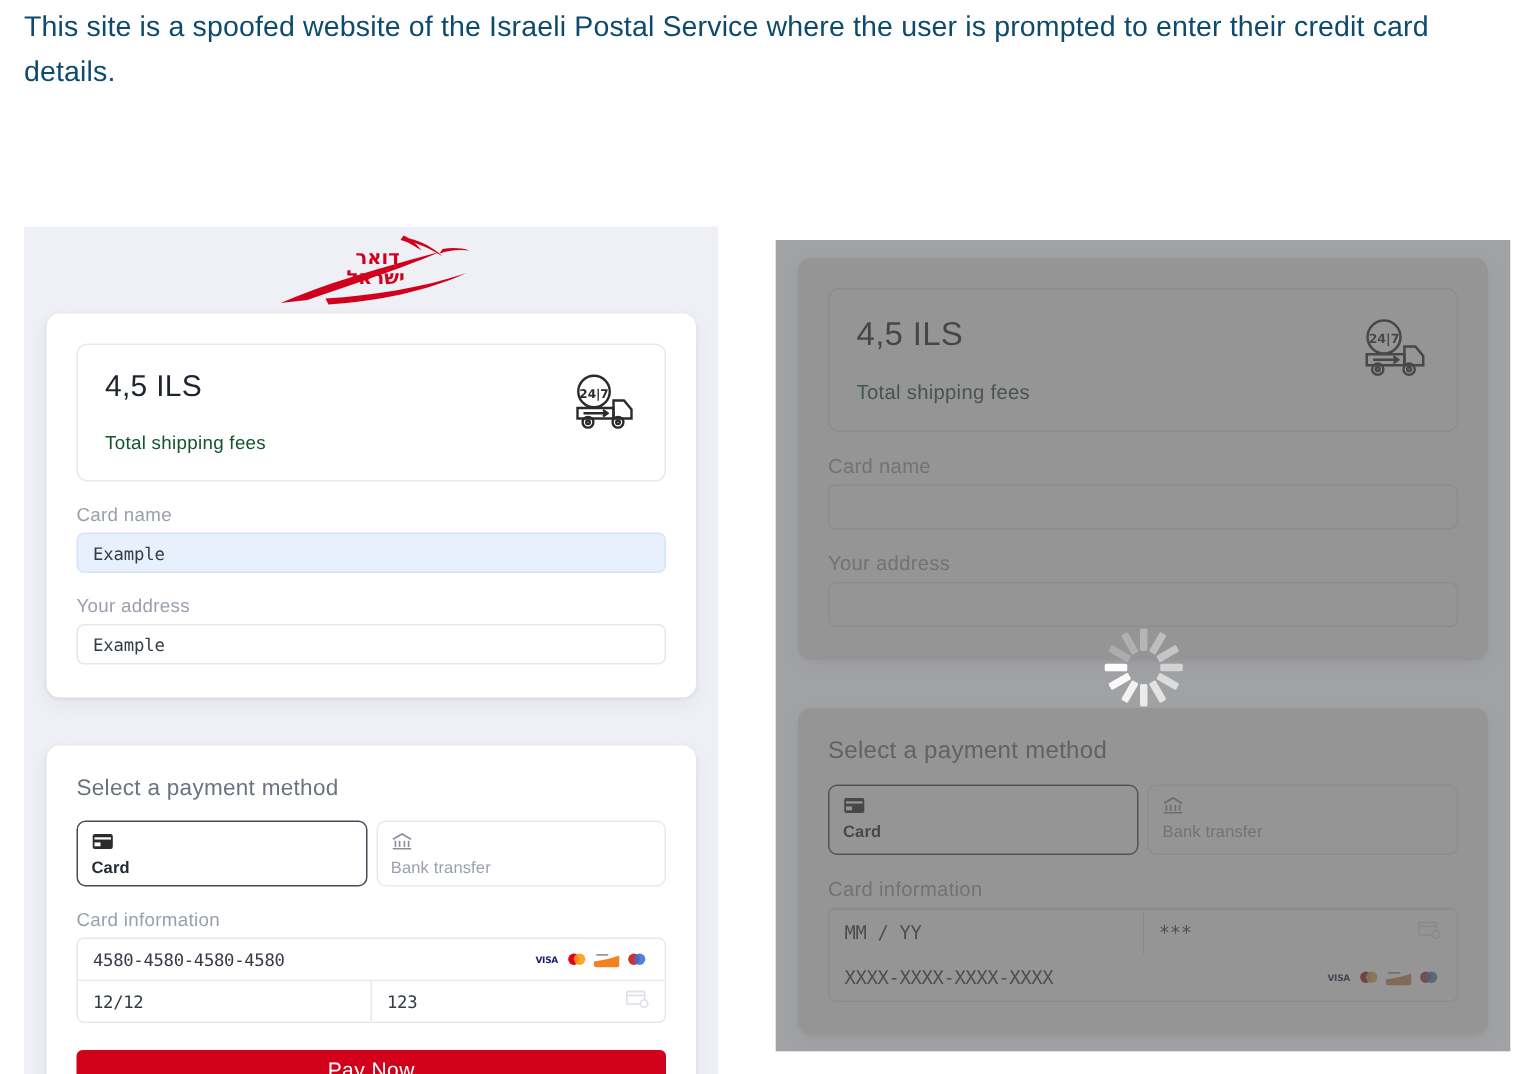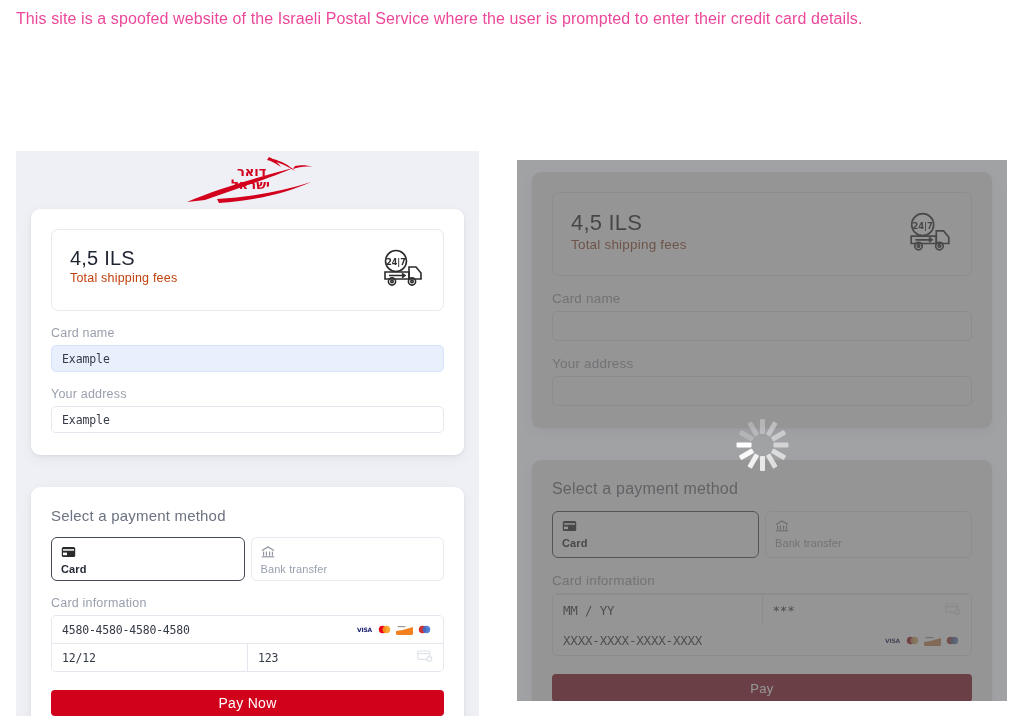--- a/index.html
+++ b/index.html
@@ -8,23 +8,23 @@
     background: #ffffff;
     font-family: "Liberation Sans", sans-serif;
     overflow: hidden;
   }
 
   
   .caption {
     position: absolute;
     left: 16px; top: 4px;
     width: 960px;
-    font-size: 16px;
+    font-size: 19px;
     line-height: 30px;
-    color: #ec4899;
+    color: #0c4a6e;
     letter-spacing: .1px;
   }
 
   
   .panel {
     position: absolute;
     overflow: hidden;
   }
   .panel-left {
     left: 16px; top: 151px;
@@ -75,23 +75,23 @@
     justify-content: space-between;
     min-height: 78px;
   }
   .fees-amount {
     font-size: 20px;
     color: #1e2430;
     letter-spacing: .2px;
     line-height: 1.25;
   }
   .fees-label {
-    margin-top: 0;
+    margin-top: 17px;
     font-size: 12.5px;
-    color: #c2410c;
+    color: #14532d;
     letter-spacing: .2px;
   }
   .truck { flex: 0 0 auto; margin-top: 2px; }
 
   
   .field-label {
     font-size: 12.5px;
     color: #99a0ad;
     letter-spacing: .2px;
     margin: 15px 0 5px;
@@ -462,21 +462,20 @@
                 <svg width="17" height="11" viewBox="0 0 17 11">
                     <rect width="17" height="11" rx="1.6" fill="#fff"></rect>
                     <circle cx="6.6" cy="5.5" r="3.8" fill="#d42f2a"></circle>
                     <circle cx="10.4" cy="5.5" r="3.8" fill="#3a6fd0" opacity=".88"></circle>
                   </svg>
               </span>
             </div>
           </div>
         </div>
 
-        <button class="pay-btn">Pay</button>
 
       </div>
     </div>
 
   </div>
 
   <div class="dim-overlay"></div>
 
   <div class="spinner">
     <i style="transform:rotate(0deg);opacity:.30"></i>

